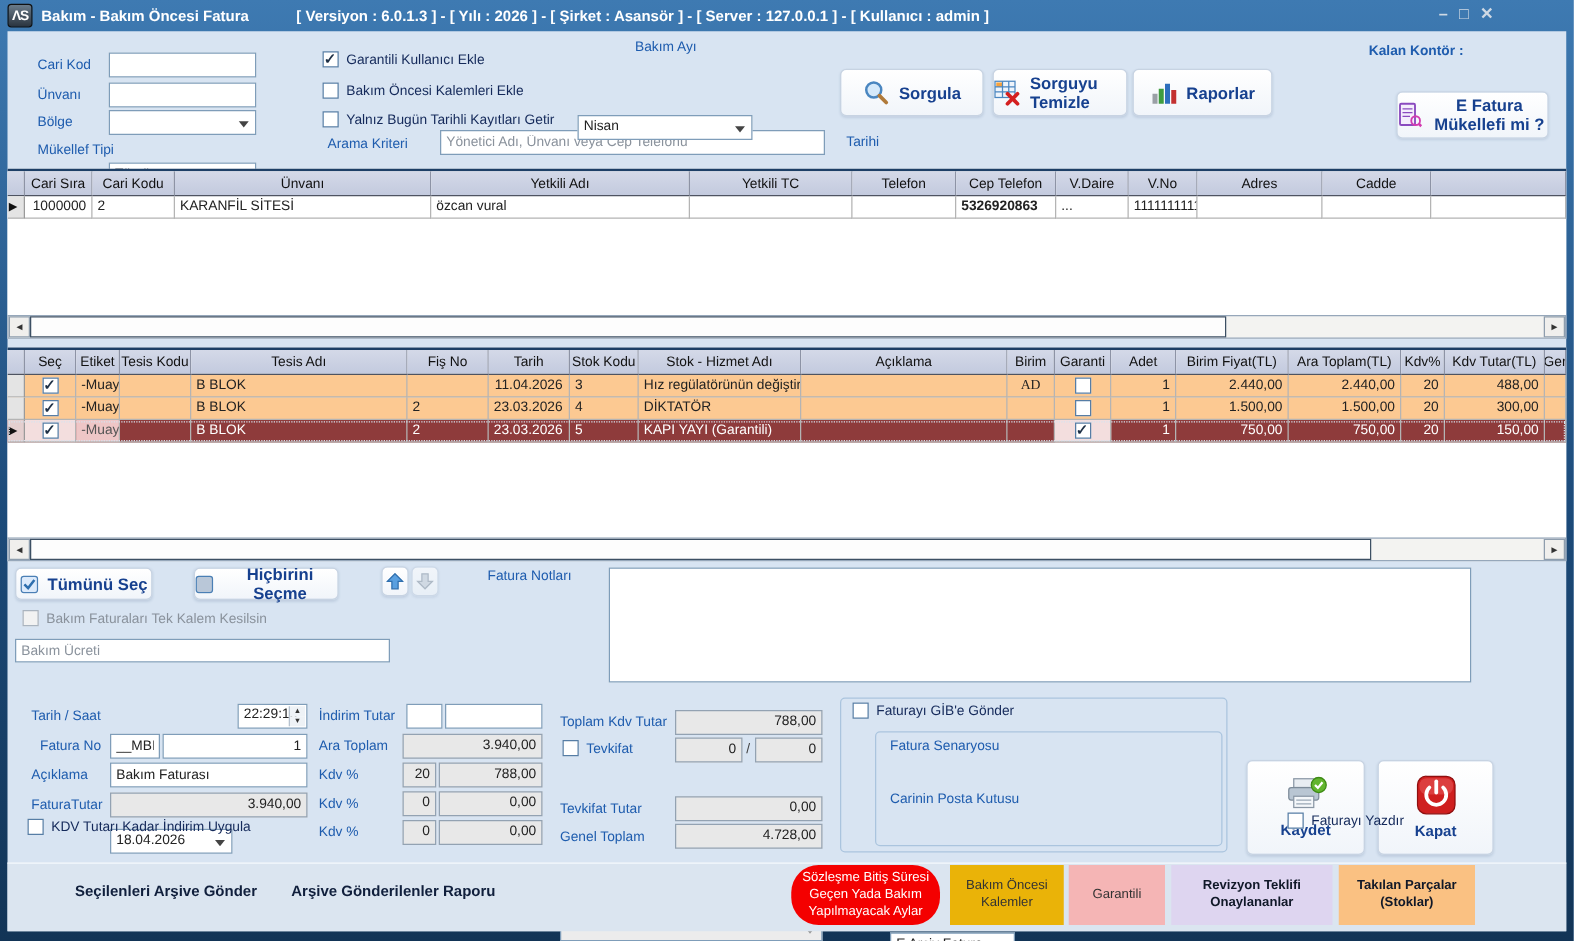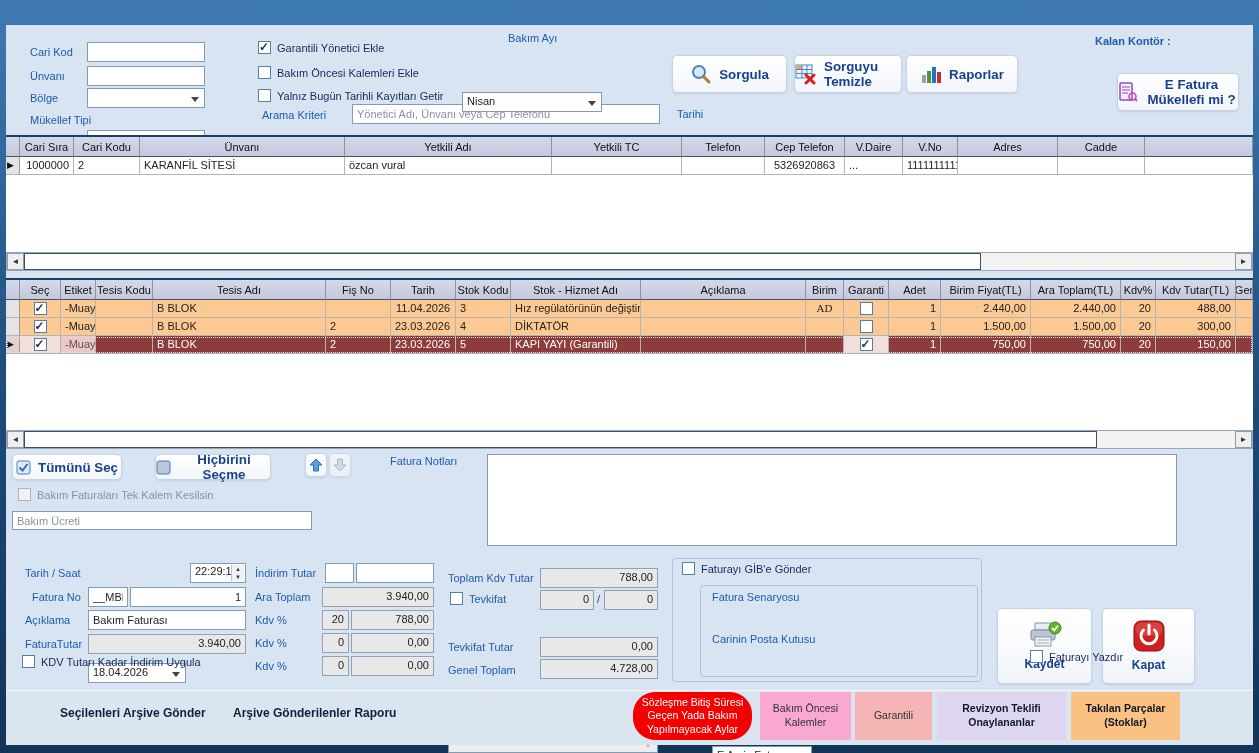--- a/index.html
+++ b/index.html
@@ -77,35 +77,45 @@
             text-align:center; font-size:10.5px; line-height:1.3; padding:2px 4px; cursor:pointer; }
   textarea.notes { resize:none; background:#fff; border:1px solid #7f9db9; width:100%; height:100%; font:inherit; padding:3px; }
   .spin { position:absolute; right:1px; top:1px; width:13px; height:16px; display:flex; flex-direction:column; }
   .spin span { flex:1; font-size:6px; line-height:8px; text-align:center; color:#333; background:#eef2f6; border-left:1px solid #b6c2d0; }
 </style>
 </head>
 <body>
 
 <div class="window">
 
+  <div class="titlebar">
+    <div class="applogo">ΛS</div>
+    <span class="t-title">Bakım - Bakım Öncesi Fatura</span>
+    <span class="t-info">[ Versiyon : 6.0.1.3 ] - [ Yılı : 2026 ] - [ Şirket : Asansör ]  - [ Server : 127.0.0.1 ] - [ Kullanıcı : admin ]</span>
+    <div class="t-controls">
+      <span>–</span>
+      <span>□</span>
+      <span>✕</span>
+    </div>
+  </div>
 
   <div class="client"></div>
 
   <span class="abs lbl" style="left:30px;top:46px">Cari Kod</span>
   <input class="abs inp" style="left: 87px; top: 42px; width: 118px;">
   <span class="abs lbl" style="left:30px;top:70px">Ünvanı</span>
   <input class="abs inp" style="left: 87px; top: 66px; width: 118px;">
   <span class="abs lbl" style="left:30px;top:92px">Bölge</span>
   <div class="abs dd" style="left:87px;top:88px;width:118px"><span></span></div>
   <span class="abs lbl" style="left:30px;top:114px">Mükellef Tipi</span>
   <div class="abs dd" style="left:87px;top:110px;width:118px"><span>Tümü</span></div>
 
   <div class="abs cbrow" style="left:258px;top:41px">
     <span class="cb ck"></span>
-    <span class="dlbl">Garantili Yönetici Ekle</span>
+    <span class="dlbl">Garantili Kullanıcı Ekle</span>
   </div>
   <div class="abs cbrow" style="left:258px;top:66px">
     <span class="cb"></span>
     <span class="dlbl">Bakım Öncesi Kalemleri Ekle</span>
   </div>
   <div class="abs cbrow" style="left:258px;top:89px">
     <span class="cb"></span>
     <span class="dlbl">Yalnız Bugün Tarihli Kayıtları Getir</span>
   </div>
 
@@ -189,21 +199,21 @@
         <div class="g-hc" style="width: 108px;"></div>
       </div>
       <div class="g-row">
         <div class="g-c gut" style="width: 14px;">▶</div>
         <div class="g-c" style="width: 54px; text-align: right;">1000000</div>
         <div class="g-c" style="width: 66px; text-align: left;">2</div>
         <div class="g-c" style="width: 205px; text-align: left;">KARANFİL SİTESİ</div>
         <div class="g-c" style="width: 207px; text-align: left;">özcan vural</div>
         <div class="g-c" style="width: 130px; text-align: left;"></div>
         <div class="g-c" style="width: 83px; text-align: left;"></div>
-        <div class="g-c" style="width: 80px; text-align: center;">5326920863</div>
+        <div class="g-c" style="width: 80px; text-align: left; font-weight: bold;">5326920863</div>
         <div class="g-c" style="width: 58px; text-align: left;">...</div>
         <div class="g-c" style="width: 55px; text-align: left;">1111111111</div>
         <div class="g-c" style="width: 100px; text-align: left;"></div>
         <div class="g-c" style="width: 87px; text-align: left;"></div>
         <div class="g-c" style="width: 108px; text-align: left;"></div>
       </div>
     </div>
   <div class="hscroll" style="left:6px;top:252px;width:1247px">
     <div class="sb-btn" style="left:0">◄</div>
     <div class="sb-thumb" style="left:17px;width:957px"></div>
@@ -440,19 +450,19 @@
   <div class="abs cbrow" style="left:1030px;top:650px">
     <span class="cb"></span>
     <span class="dlbl">Faturayı Yazdır</span>
   </div>
 
   <div class="footer">
     <span class="flink" style="left:29px">Seçilenleri Arşive Gönder</span>
     <span class="flink" style="left:202px">Arşive Gönderilenler Raporu</span>
     <div id="legendWrap">
         <div class="legend" style="left: 627px; width: 119px; background: rgb(244, 0, 0); color: rgb(255, 255, 255); border-radius: 22px;">Sözleşme Bitiş Süresi Geçen Yada Bakım Yapılmayacak Aylar</div>
-        <div class="legend" style="left: 754px; width: 91px; background: #f9a8d4; color: rgb(51, 51, 51);">Bakım Öncesi Kalemler</div>
+        <div class="legend" style="left: 754px; width: 91px; background: #eab308; color: rgb(51, 51, 51);">Bakım Öncesi Kalemler</div>
         <div class="legend" style="left: 849px; width: 77px; background: rgb(245, 181, 181); color: rgb(51, 51, 51);">Garantili</div>
         <div class="legend" style="left: 931px; width: 129px; background: rgb(222, 213, 240); color: rgb(16, 24, 40); font-weight: bold;">Revizyon Teklifi Onaylananlar</div>
         <div class="legend" style="left: 1065px; width: 109px; background: rgb(250, 193, 130); color: rgb(16, 24, 40); font-weight: bold;">Takılan Parçalar (Stoklar)</div>
       </div>
   </div>
 </div>
 
 </body></html>

